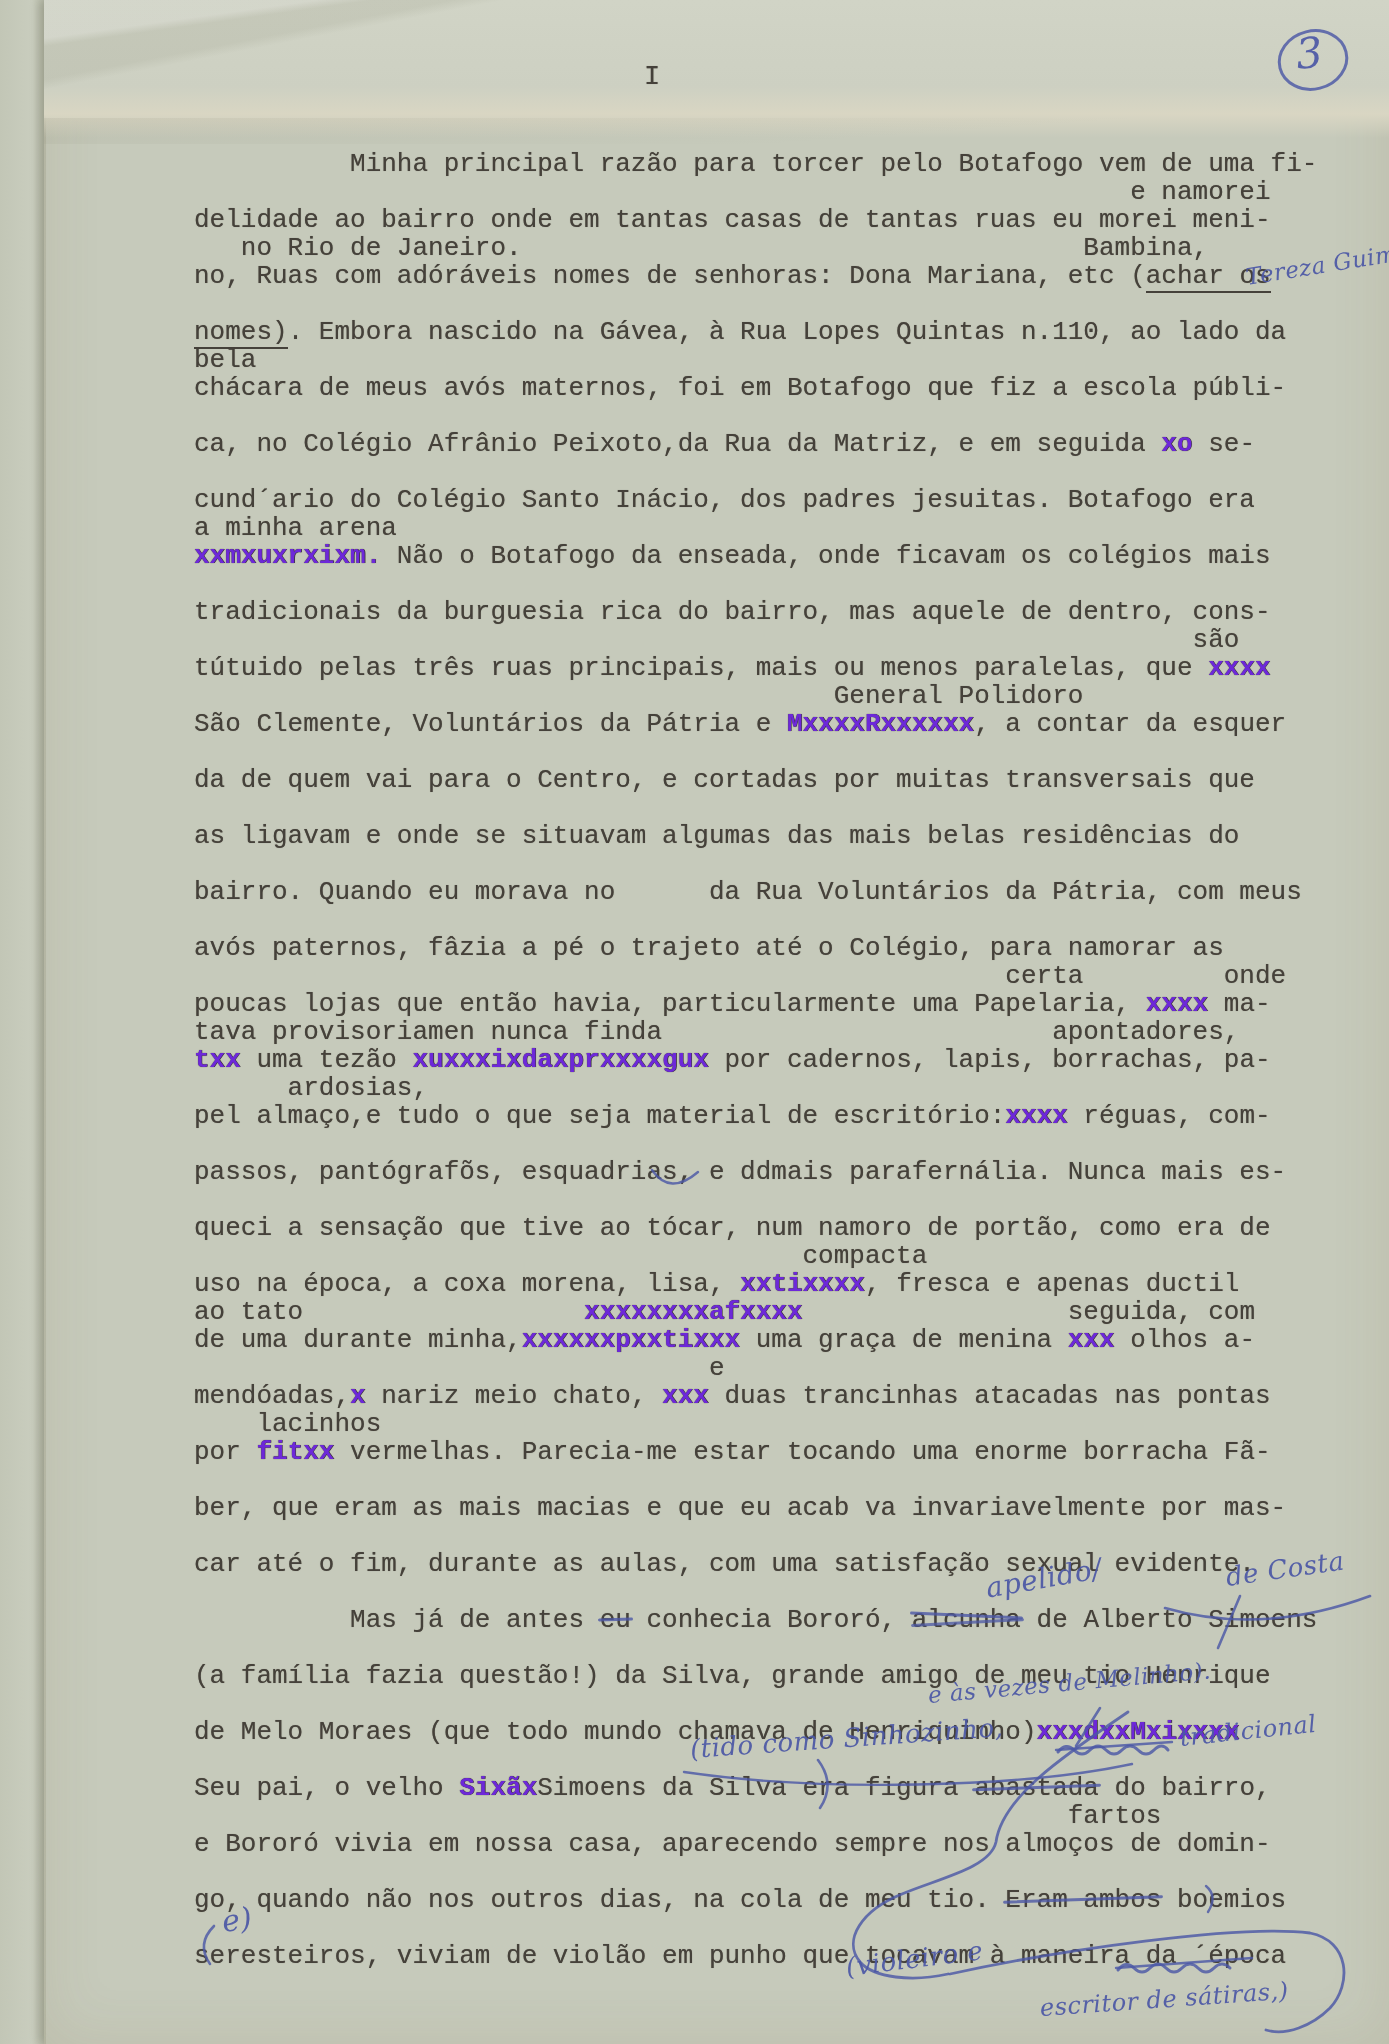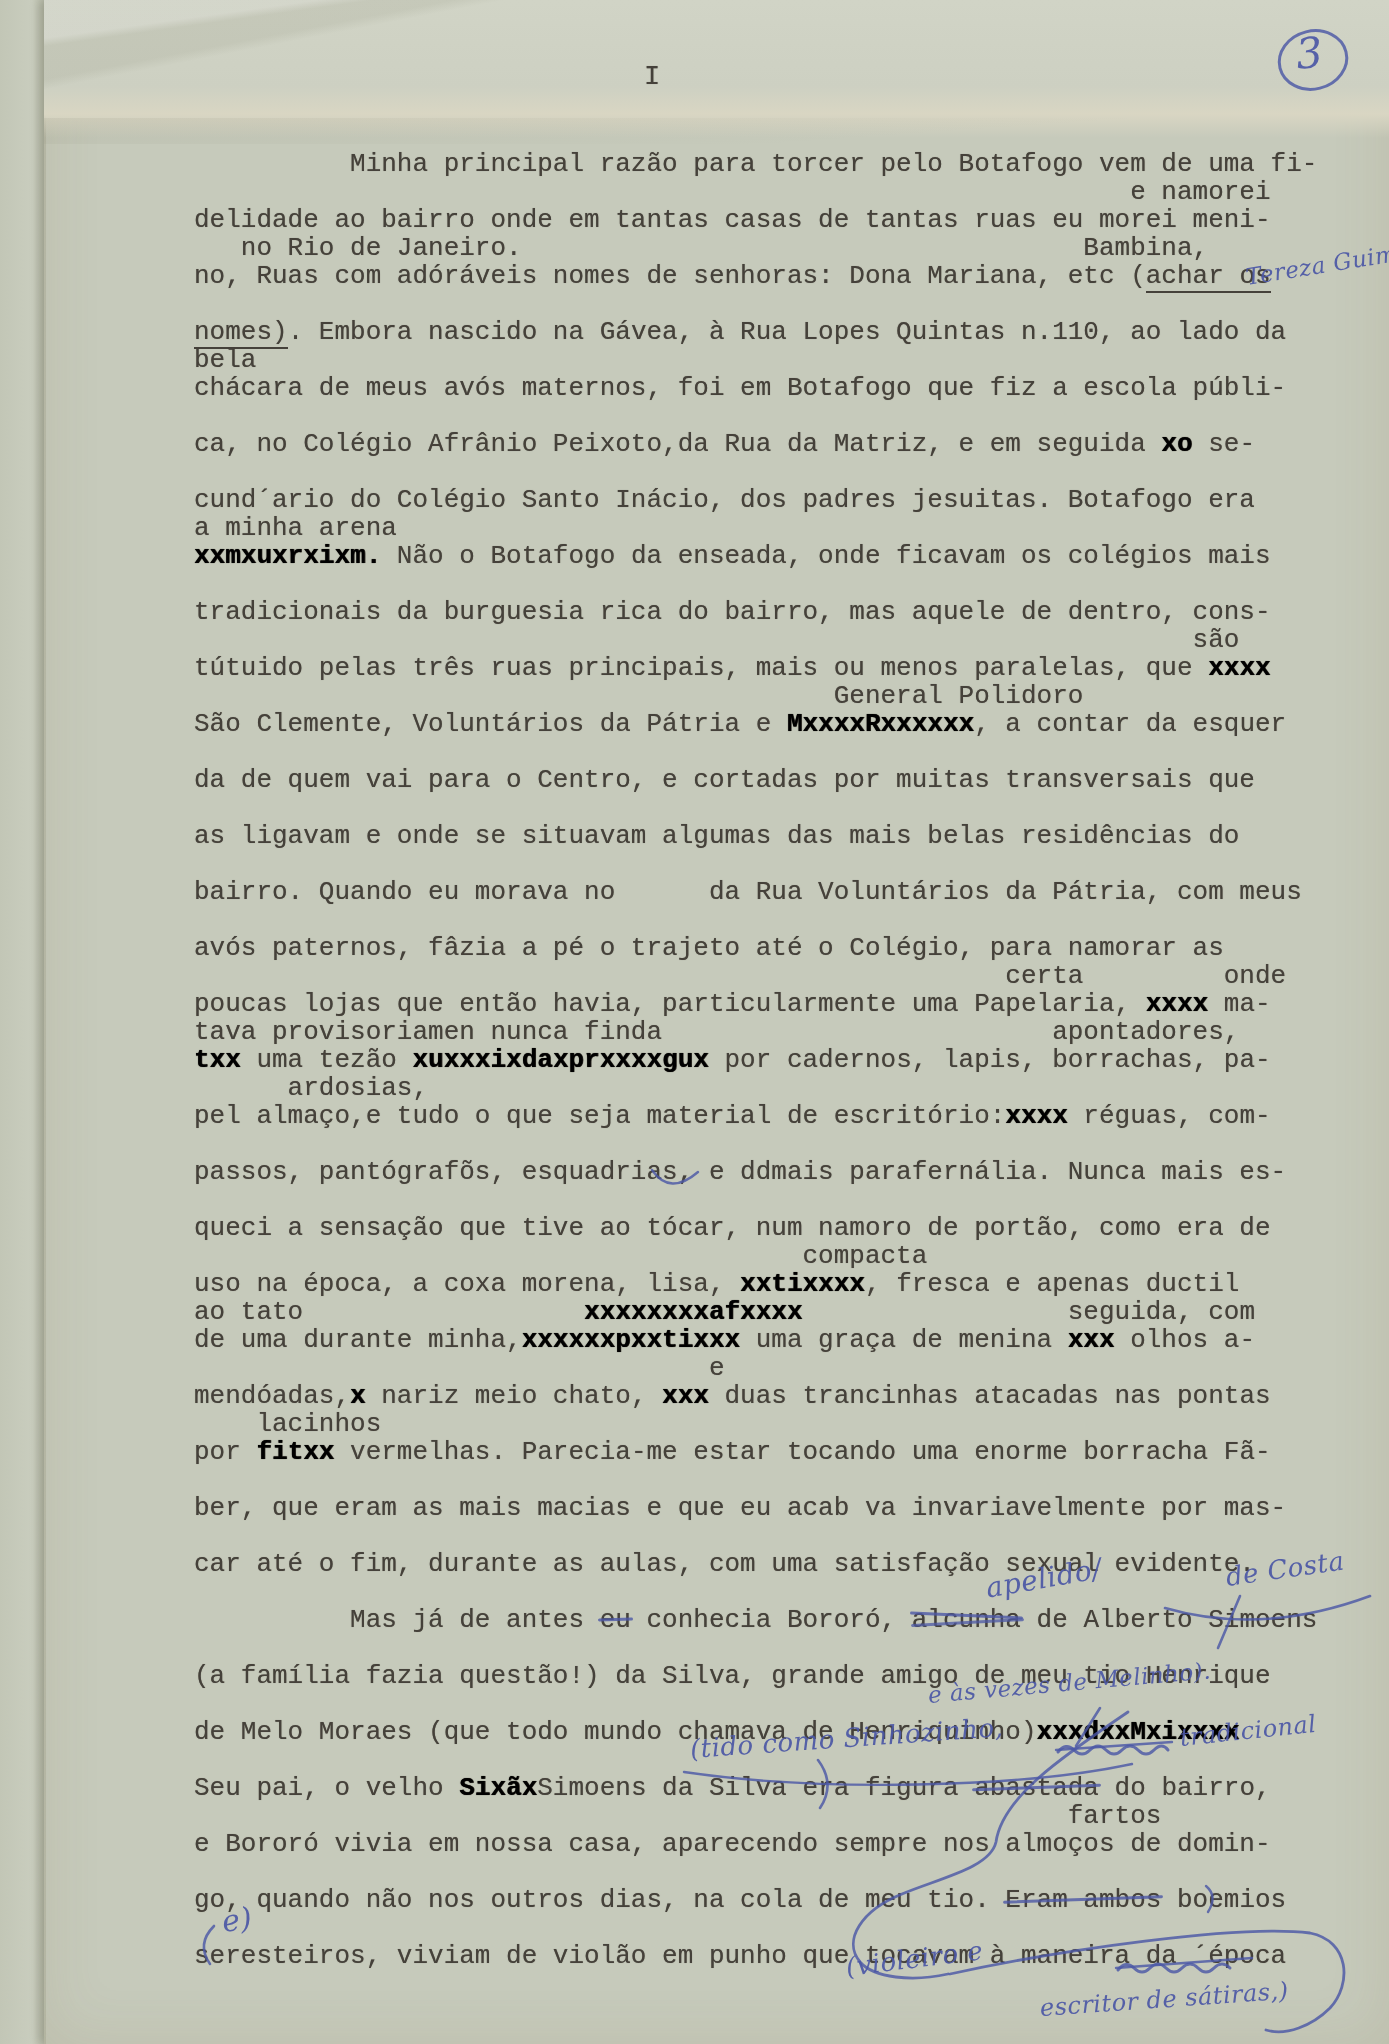--- a/index.html
+++ b/index.html
@@ -39,21 +39,21 @@
   
   .typed{
     position:absolute;left:194px;top:150px; 
     color:var(--ink);
     font-size:26px;line-height:28px;
     text-shadow:0 0 0.7px rgba(60,54,44,.55);
   }
   .tline{white-space:pre;min-height:28px;}
   .tline span{white-space:pre;}
   .u{border-bottom:2px solid currentColor;padding-bottom:0;}
-  .x{font-weight:bold;color:#000000;text-shadow:0.6px 0 0 #3a362f,0 0 1px #3a362f;}
+  .x{font-weight:bold;color:#6d28d9;text-shadow:0.6px 0 0 #3a362f,0 0 1px #3a362f;}
   .p{position:relative;margin-top:44px;}
   .p::after{
     content:"";position:absolute;left:-2px;right:-2px;top:13px;height:3px;
     background:var(--pen);opacity:.8;border-radius:2px;transform:rotate(-2deg);
   }
   .p2{position:relative;margin-top:16px;}
   .p2::before{
     content:"";position:absolute;left:-2px;right:-2px;top:9px;height:3px;
     background:var(--pen);opacity:.8;border-radius:2px;transform:rotate(2.5deg);
   }

